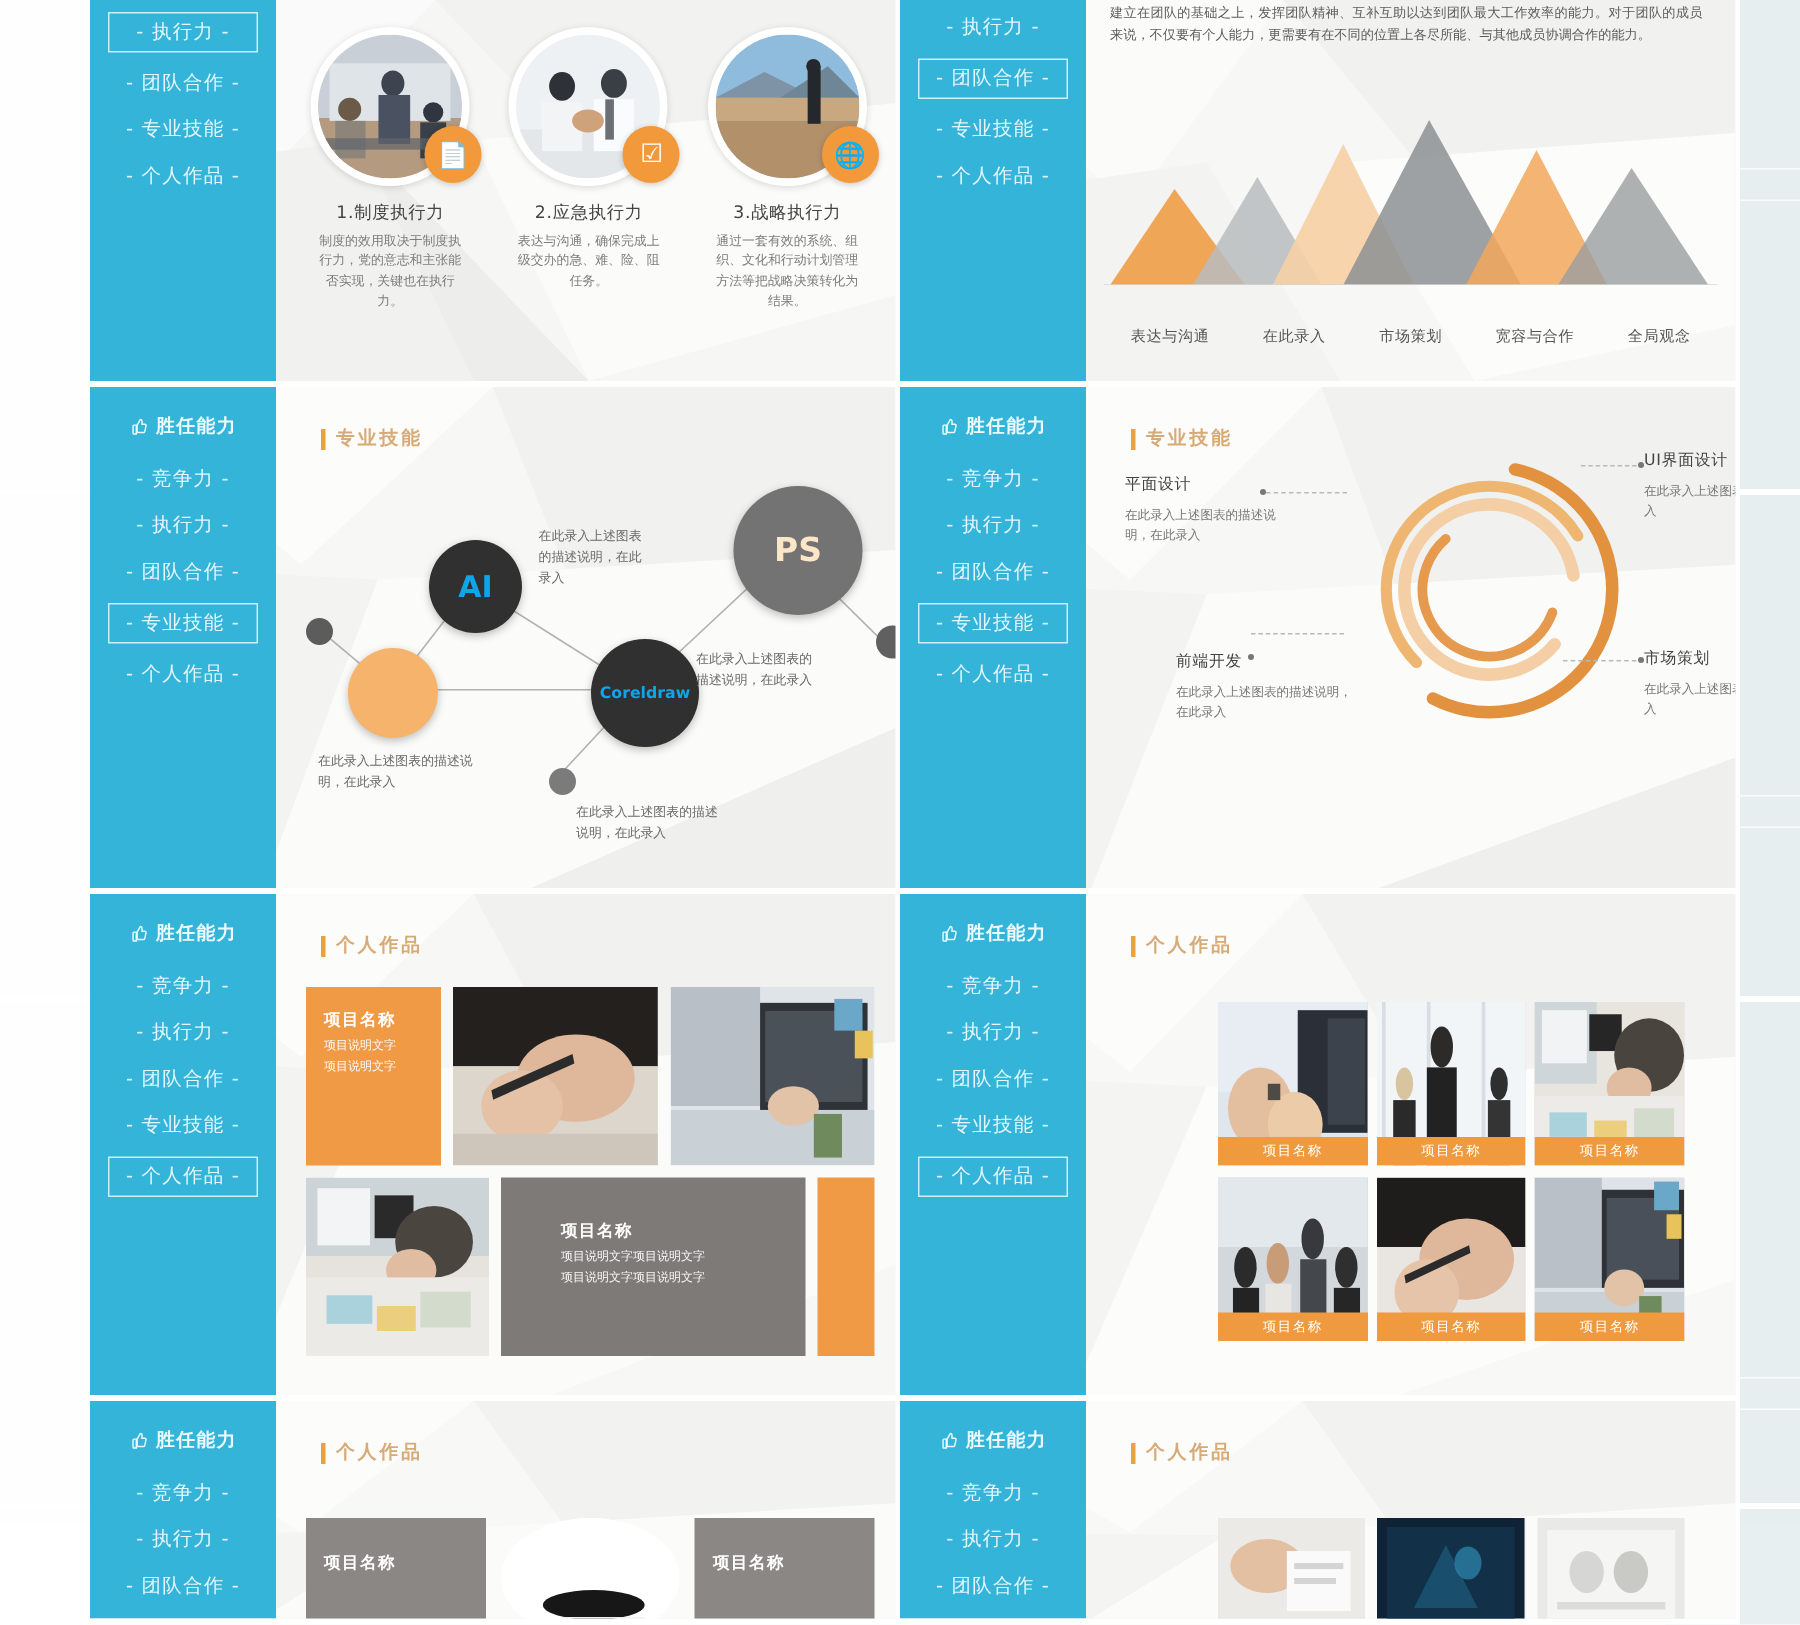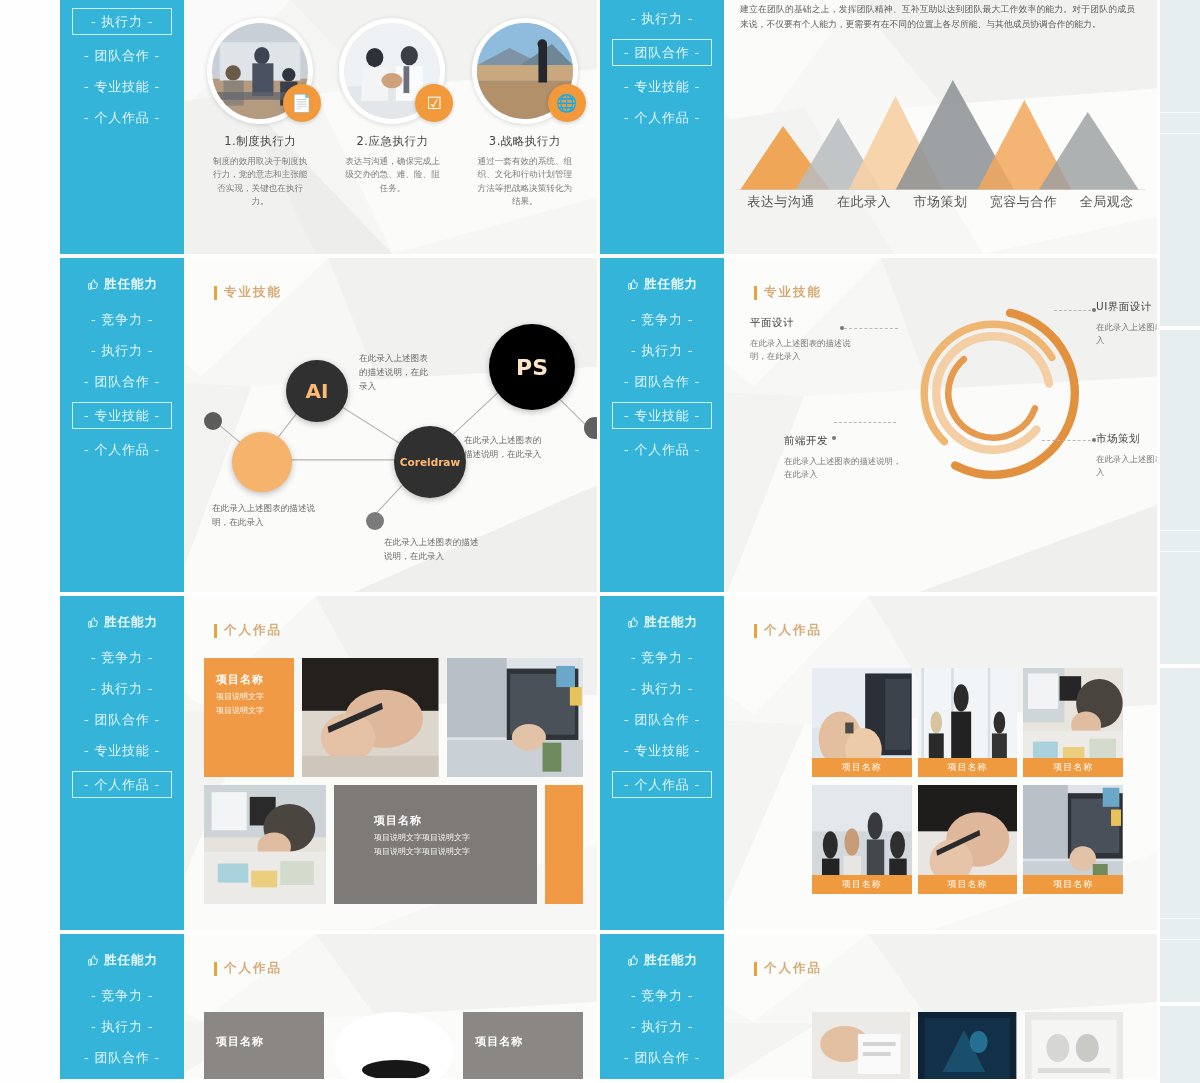--- a/index.html
+++ b/index.html
@@ -88,29 +88,29 @@
     color:#fff;font-size:17px;box-shadow:0 1px 4px rgba(0,0,0,.2);
   }
   .c-head{margin-top:10px;font-size:11.5px;color:#444;letter-spacing:.5px;}
   .c-desc{margin-top:6px;font-size:8.6px;color:#7d7d7d;line-height:1.55;text-align:center;width:102px;}
 
   
   .tc-text{position:absolute;left:16px;right:22px;top:2px;font-size:8.8px;line-height:1.65;color:#5c5c5c;text-align:justify;}
   .mountains{position:absolute;left:12px;right:12px;top:78px;height:112px;}
   .mountains svg{width:100%;height:100%;display:block;}
   .m-labels{position:absolute;left:12px;right:12px;top:193px;display:flex;justify-content:space-around;}
-  .m-labels span{font-size:13px;color:#555;letter-spacing:.5px;}
+  .m-labels span{font-size:10px;color:#555;letter-spacing:.5px;margin-top:24px;}
 
   
   .net{position:absolute;left:0;right:0;top:46px;bottom:0;}
   .net svg{position:absolute;inset:0;width:100%;height:100%;}
   .node{position:absolute;border-radius:50%;display:flex;align-items:center;justify-content:center;
-     color:#fdba74;font-weight:bold;box-shadow:0 2px 6px rgba(0,0,0,.25);}
+     color:#0ea5e9;font-weight:bold;box-shadow:0 2px 6px rgba(0,0,0,.25);}
   .node.dark{background:#303030;}
-  .node.orange{background:#000000;}
+  .node.orange{background:#737373;}
   .n-ai{width:62px;height:62px;left:102px;top:56px;font-size:20px;}
   .n-ps{width:86px;height:86px;left:305px;top:20px;font-size:22px;color:#fde6c8;}
   .n-cd{width:72px;height:72px;left:210px;top:122px;font-size:10.5px;}
   .n-x {width:60px;height:60px;left:48px;top:128px;font-size:13px;background:#f6b36c;}
   .dot{position:absolute;border-radius:50%;background:#5c5c5c;}
   .d1{width:18px;height:18px;left:20px;top:108px;}
   .d2{width:22px;height:22px;left:400px;top:113px;background:#606060;}
   .d3{width:18px;height:18px;left:182px;top:208px;background:#7b7b7b;}
   .n-txt{position:absolute;font-size:8.6px;color:#6a6a6a;line-height:1.6;}
   .t-ai{left:175px;top:48px;width:70px;}

